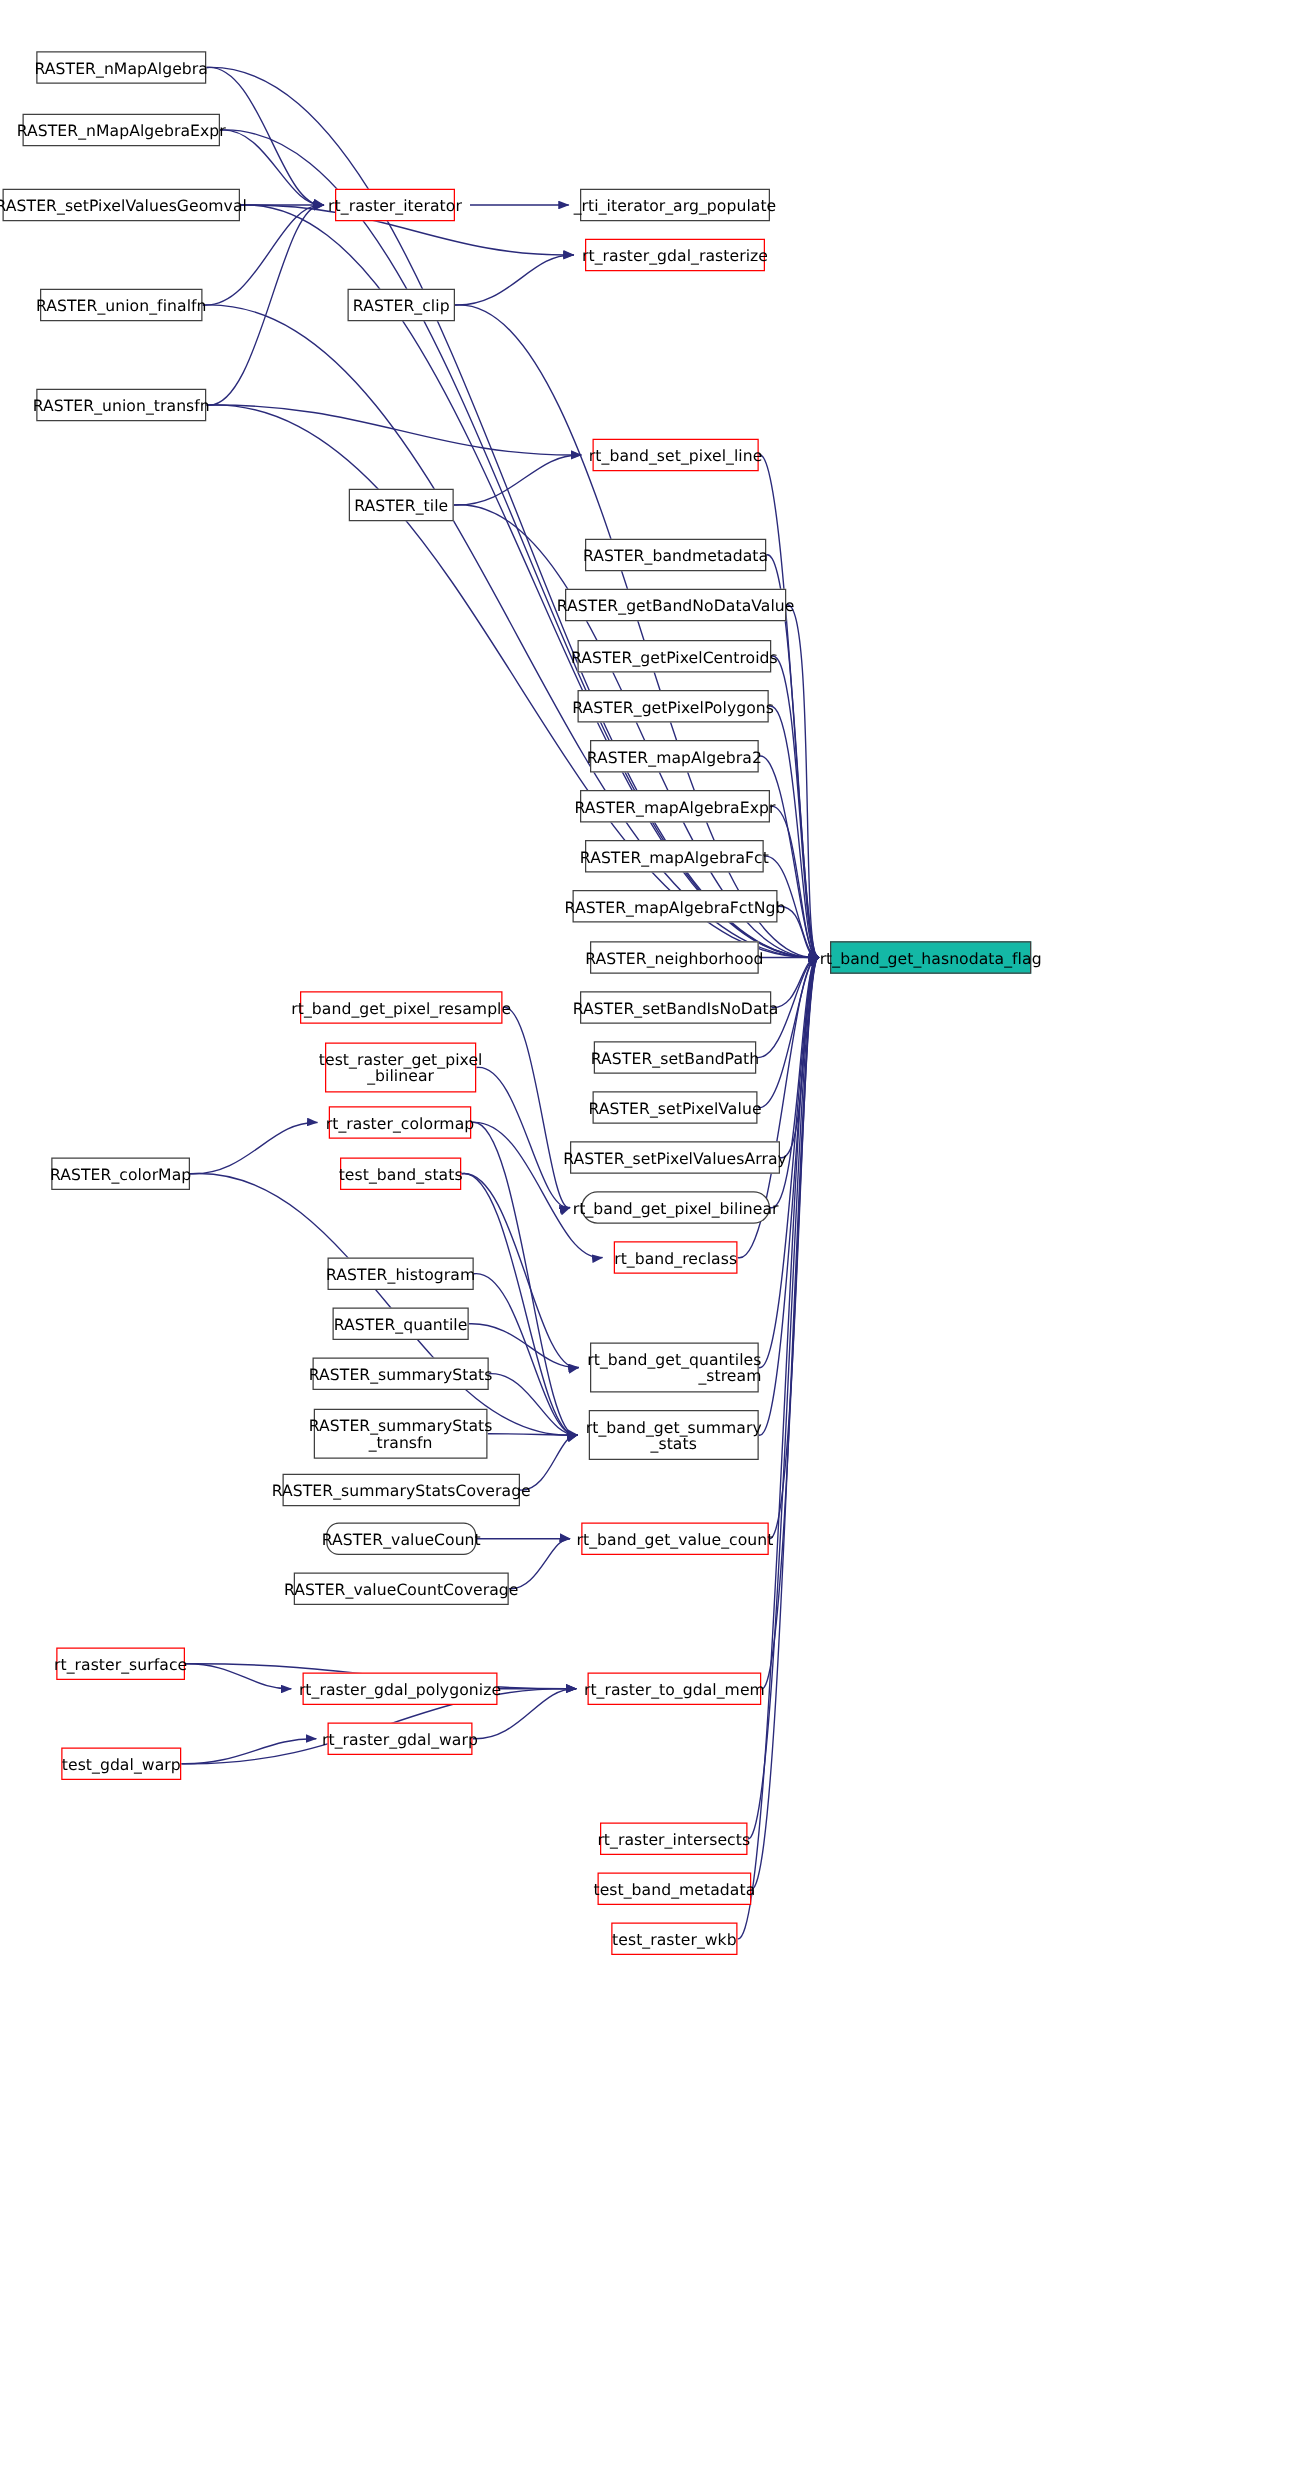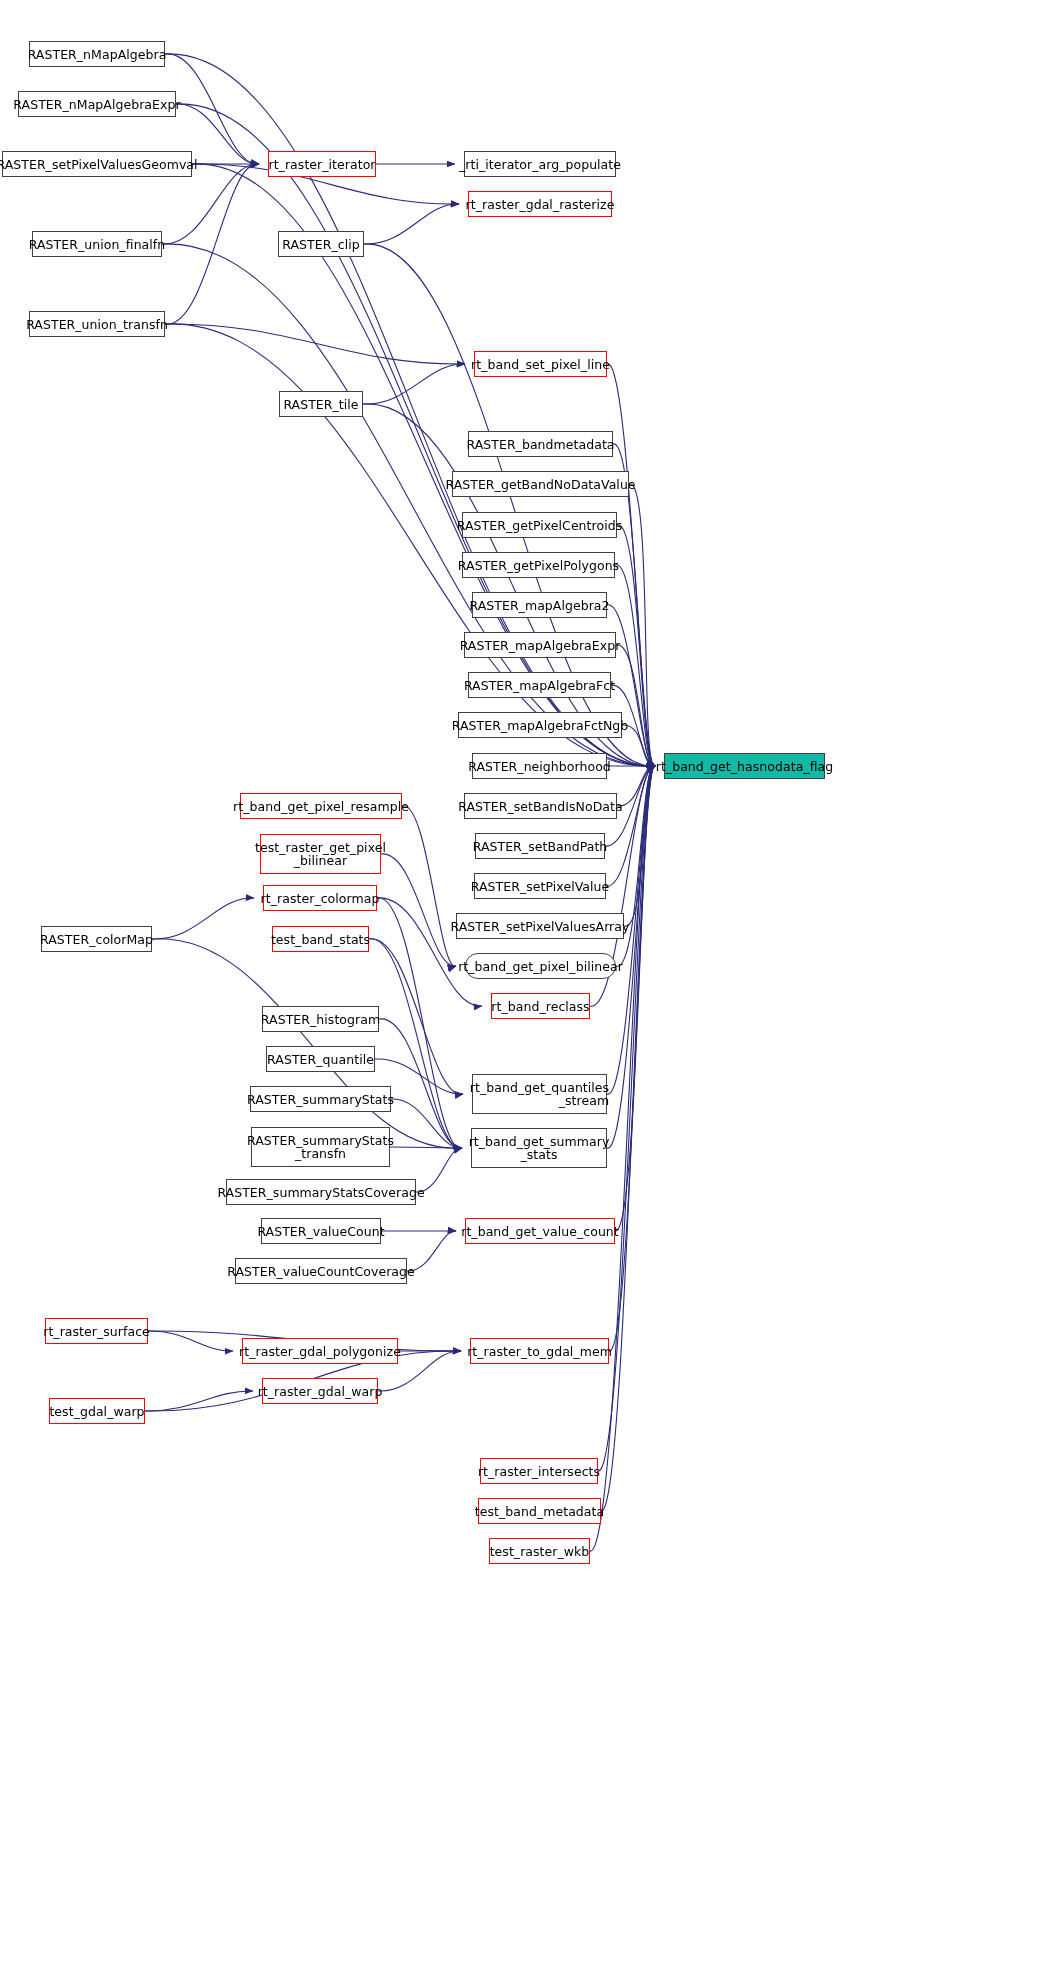--- a/index.html
+++ b/index.html
@@ -114,21 +114,21 @@
         <path d="M145,1411 C194.14,1411.84 212.86,1390.16 253,1391" marker-end="url(#arrow)"></path>
         <path d="M145,1411 C281.5,1413.52 333.5,1348.48 461,1351" marker-end="url(#arrow)"></path>
       </g>
   </svg>
   <div id="node-layer">
       <div class="node" style="left: 29px; top: 41px; width: 136px; height: 26px;"><span class="nlabel">RASTER_nMapAlgebra</span></div>
       <div class="node" style="left: 18px; top: 91px; width: 158px; height: 26px;"><span class="nlabel">RASTER_nMapAlgebraExpr</span></div>
       <div class="node" style="left: 2px; top: 151px; width: 190px; height: 26px;"><span class="nlabel">RASTER_setPixelValuesGeomval</span></div>
       <div class="node" style="left: 32px; top: 231px; width: 130px; height: 26px;"><span class="nlabel">RASTER_union_finalfn</span></div>
       <div class="node" style="left: 29px; top: 311px; width: 136px; height: 26px;"><span class="nlabel">RASTER_union_transfn</span></div>
-      <div class="node red" style="left: 268px; top: 151px; width: 108px; height: 26px; justify-content: center;"><span class="nlabel">rt_raster_iterator</span></div>
+      <div class="node red" style="left: 268px; top: 151px; width: 96px; height: 26px; justify-content: center;"><span class="nlabel">rt_raster_iterator</span></div>
       <div class="node" style="left: 278px; top: 231px; width: 86px; height: 26px;"><span class="nlabel">RASTER_clip</span></div>
       <div class="node" style="left: 279px; top: 391px; width: 84px; height: 26px;"><span class="nlabel">RASTER_tile</span></div>
       <div class="node" style="left: 464px; top: 151px; width: 152px; height: 26px;"><span class="nlabel">_rti_iterator_arg_populate</span></div>
       <div class="node red" style="left: 468px; top: 191px; width: 144px; height: 26px;"><span class="nlabel">rt_raster_gdal_rasterize</span></div>
       <div class="node red" style="left: 474px; top: 351px; width: 133px; height: 26px;"><span class="nlabel">rt_band_set_pixel_line</span></div>
       <div class="node" style="left: 468px; top: 431px; width: 145px; height: 26px;"><span class="nlabel">RASTER_bandmetadata</span></div>
       <div class="node" style="left: 452px; top: 471px; width: 177px; height: 26px;"><span class="nlabel">RASTER_getBandNoDataValue</span></div>
       <div class="node" style="left: 462px; top: 512px; width: 155px; height: 26px;"><span class="nlabel">RASTER_getPixelCentroids</span></div>
       <div class="node" style="left: 462px; top: 552px; width: 153px; height: 26px;"><span class="nlabel">RASTER_getPixelPolygons</span></div>
       <div class="node" style="left: 472px; top: 592px; width: 135px; height: 26px;"><span class="nlabel">RASTER_mapAlgebra2</span></div>
@@ -157,20 +157,20 @@
 _bilinear</span></div>
       <div class="node red" style="left: 263px; top: 885px; width: 114px; height: 26px; justify-content: center;"><span class="nlabel">rt_raster_colormap</span></div>
       <div class="node red" style="left: 272px; top: 926px; width: 97px; height: 26px; text-align: center;"><span class="nlabel">test_band_stats</span></div>
       <div class="node" style="left: 41px; top: 926px; width: 111px; height: 26px;"><span class="nlabel">RASTER_colorMap</span></div>
       <div class="node" style="left: 262px; top: 1006px; width: 117px; height: 26px;"><span class="nlabel">RASTER_histogram</span></div>
       <div class="node" style="left: 266px; top: 1046px; width: 109px; height: 26px;"><span class="nlabel">RASTER_quantile</span></div>
       <div class="node" style="left: 250px; top: 1086px; width: 141px; height: 26px;"><span class="nlabel">RASTER_summaryStats</span></div>
       <div class="node" style="left: 251px; top: 1127px; width: 139px; height: 40px;"><span class="nlabel">RASTER_summaryStats
 _transfn</span></div>
       <div class="node" style="left: 226px; top: 1179px; width: 190px; height: 26px;"><span class="nlabel">RASTER_summaryStatsCoverage</span></div>
-      <div class="node" style="left: 261px; top: 1218px; width: 120px; height: 26px;"><span class="nlabel">RASTER_valueCount</span></div>
+      <div class="node" style="left: 261px; top: 1218px; width: 120px; height: 26px; border-radius: 10px;"><span class="nlabel">RASTER_valueCount</span></div>
       <div class="node" style="left: 235px; top: 1258px; width: 172px; height: 26px;"><span class="nlabel">RASTER_valueCountCoverage</span></div>
       <div class="node red" style="left: 45px; top: 1318px; width: 103px; height: 26px;"><span class="nlabel">rt_raster_surface</span></div>
       <div class="node red" style="left: 242px; top: 1338px; width: 156px; height: 26px;"><span class="nlabel">rt_raster_gdal_polygonize</span></div>
       <div class="node red" style="left: 262px; top: 1378px; width: 116px; height: 26px;"><span class="nlabel">rt_raster_gdal_warp</span></div>
       <div class="node red" style="left: 49px; top: 1398px; width: 96px; height: 26px;"><span class="nlabel">test_gdal_warp</span></div>
     </div>
 </div>
 
 </body></html>

